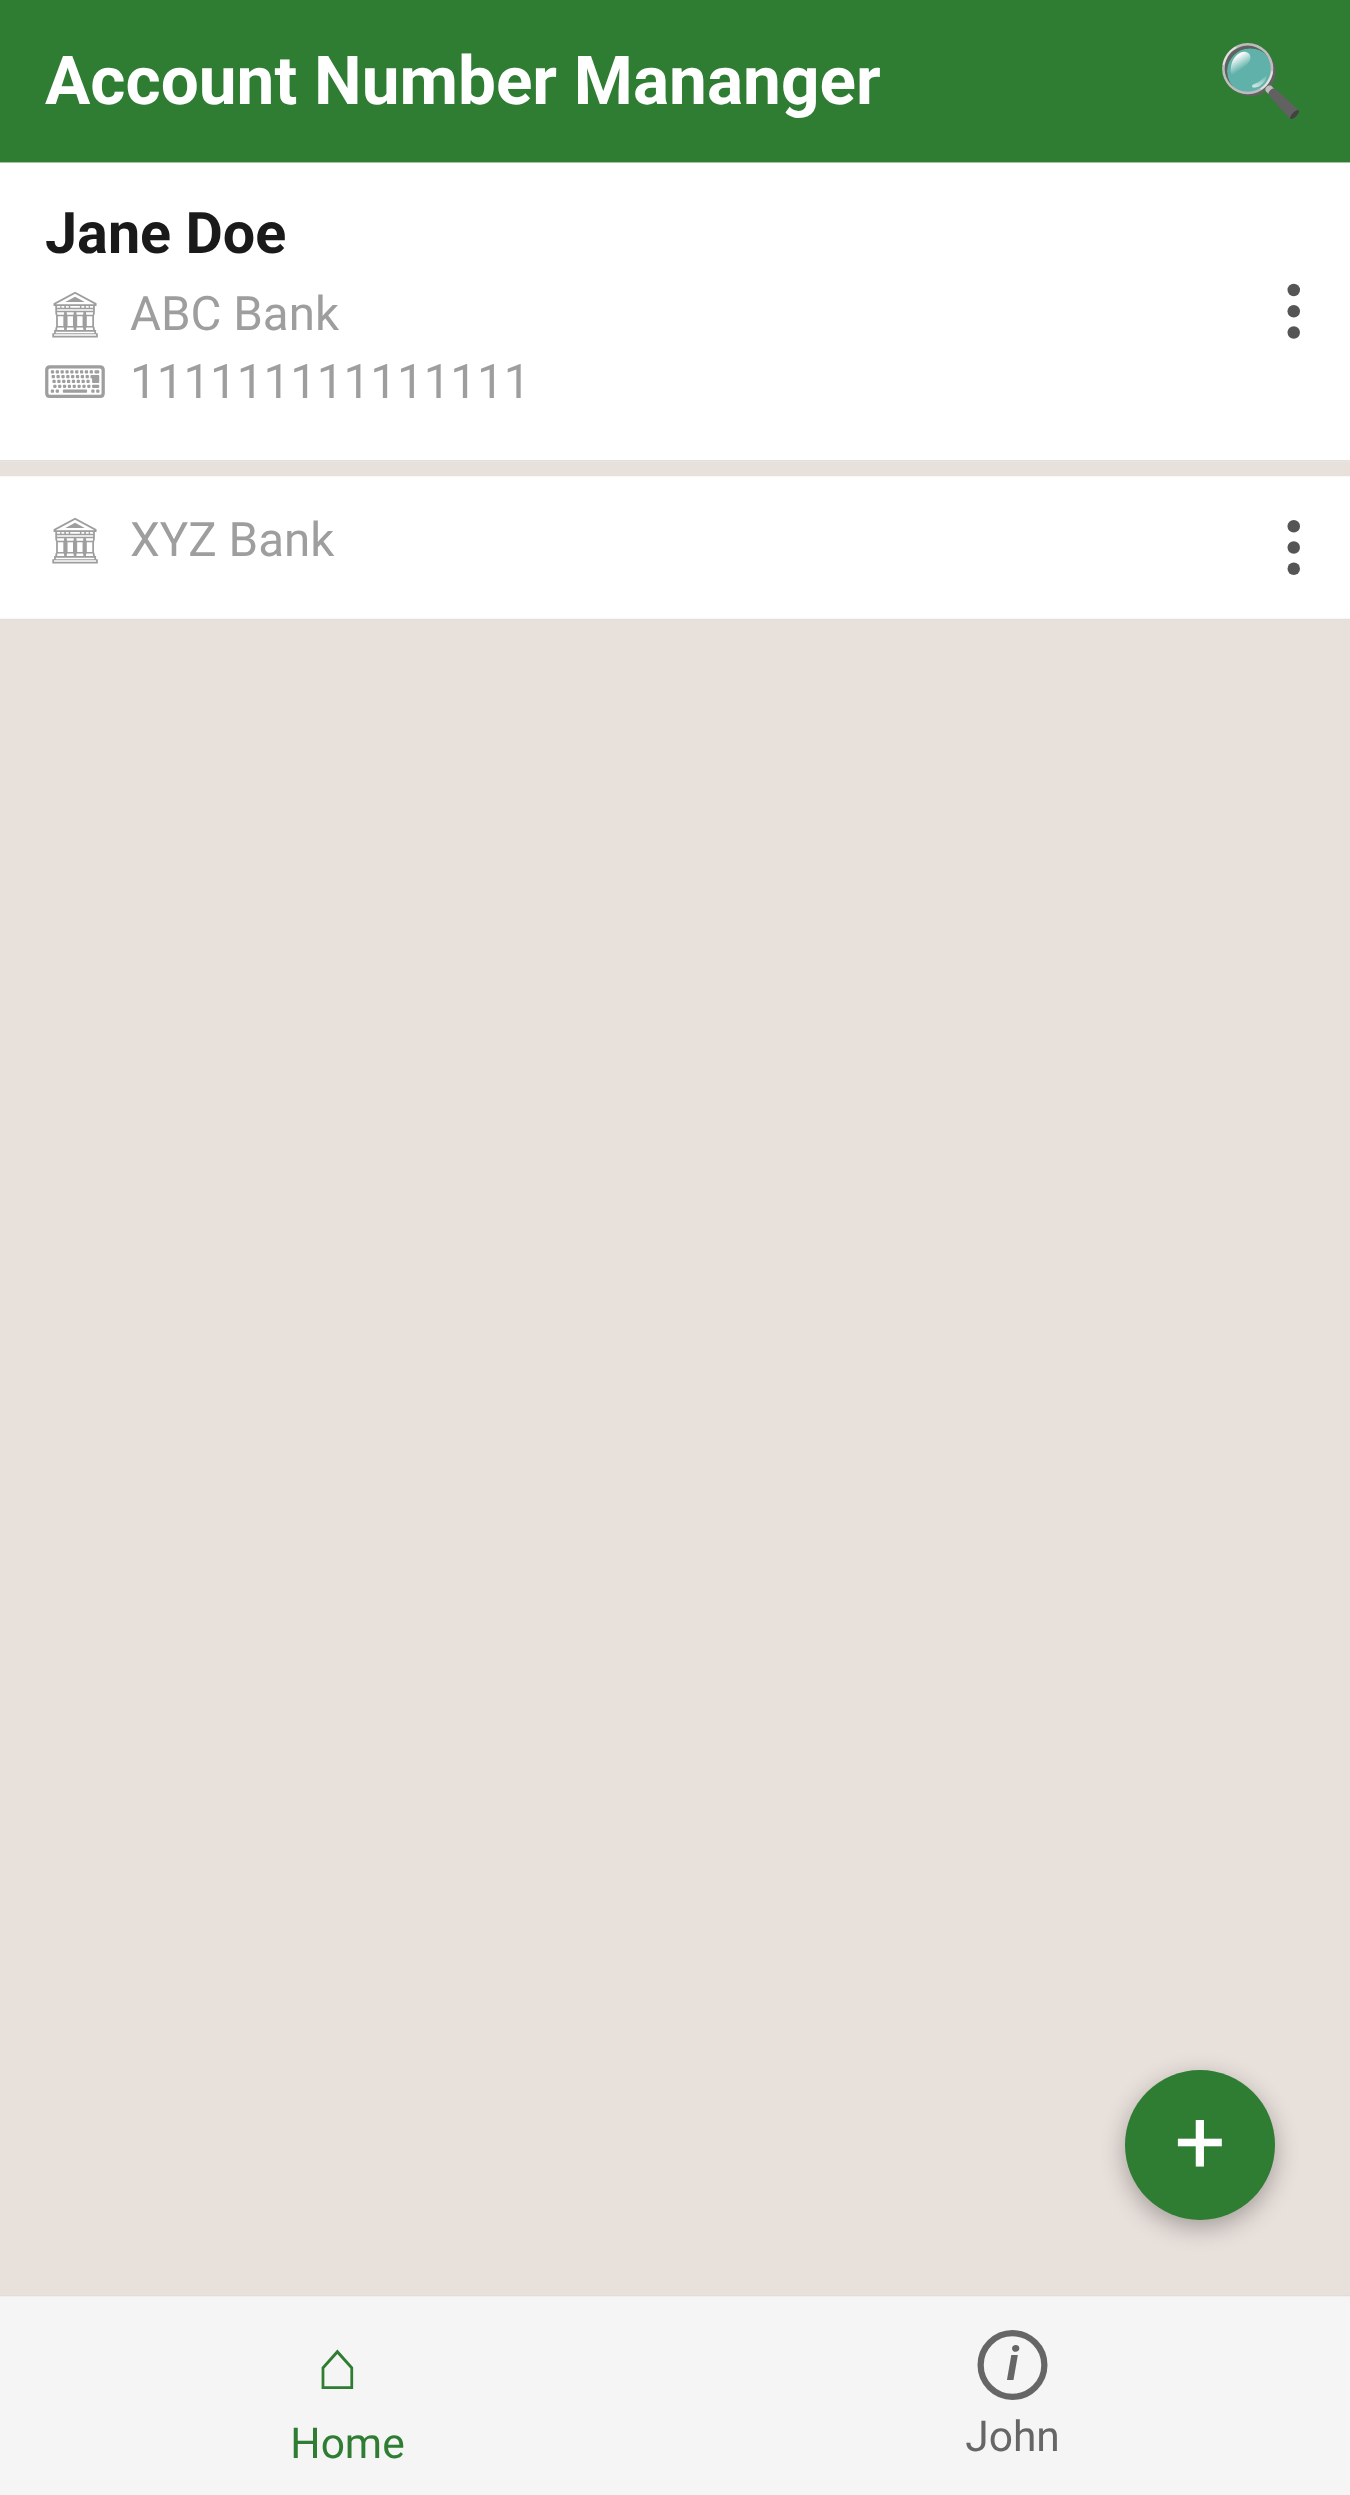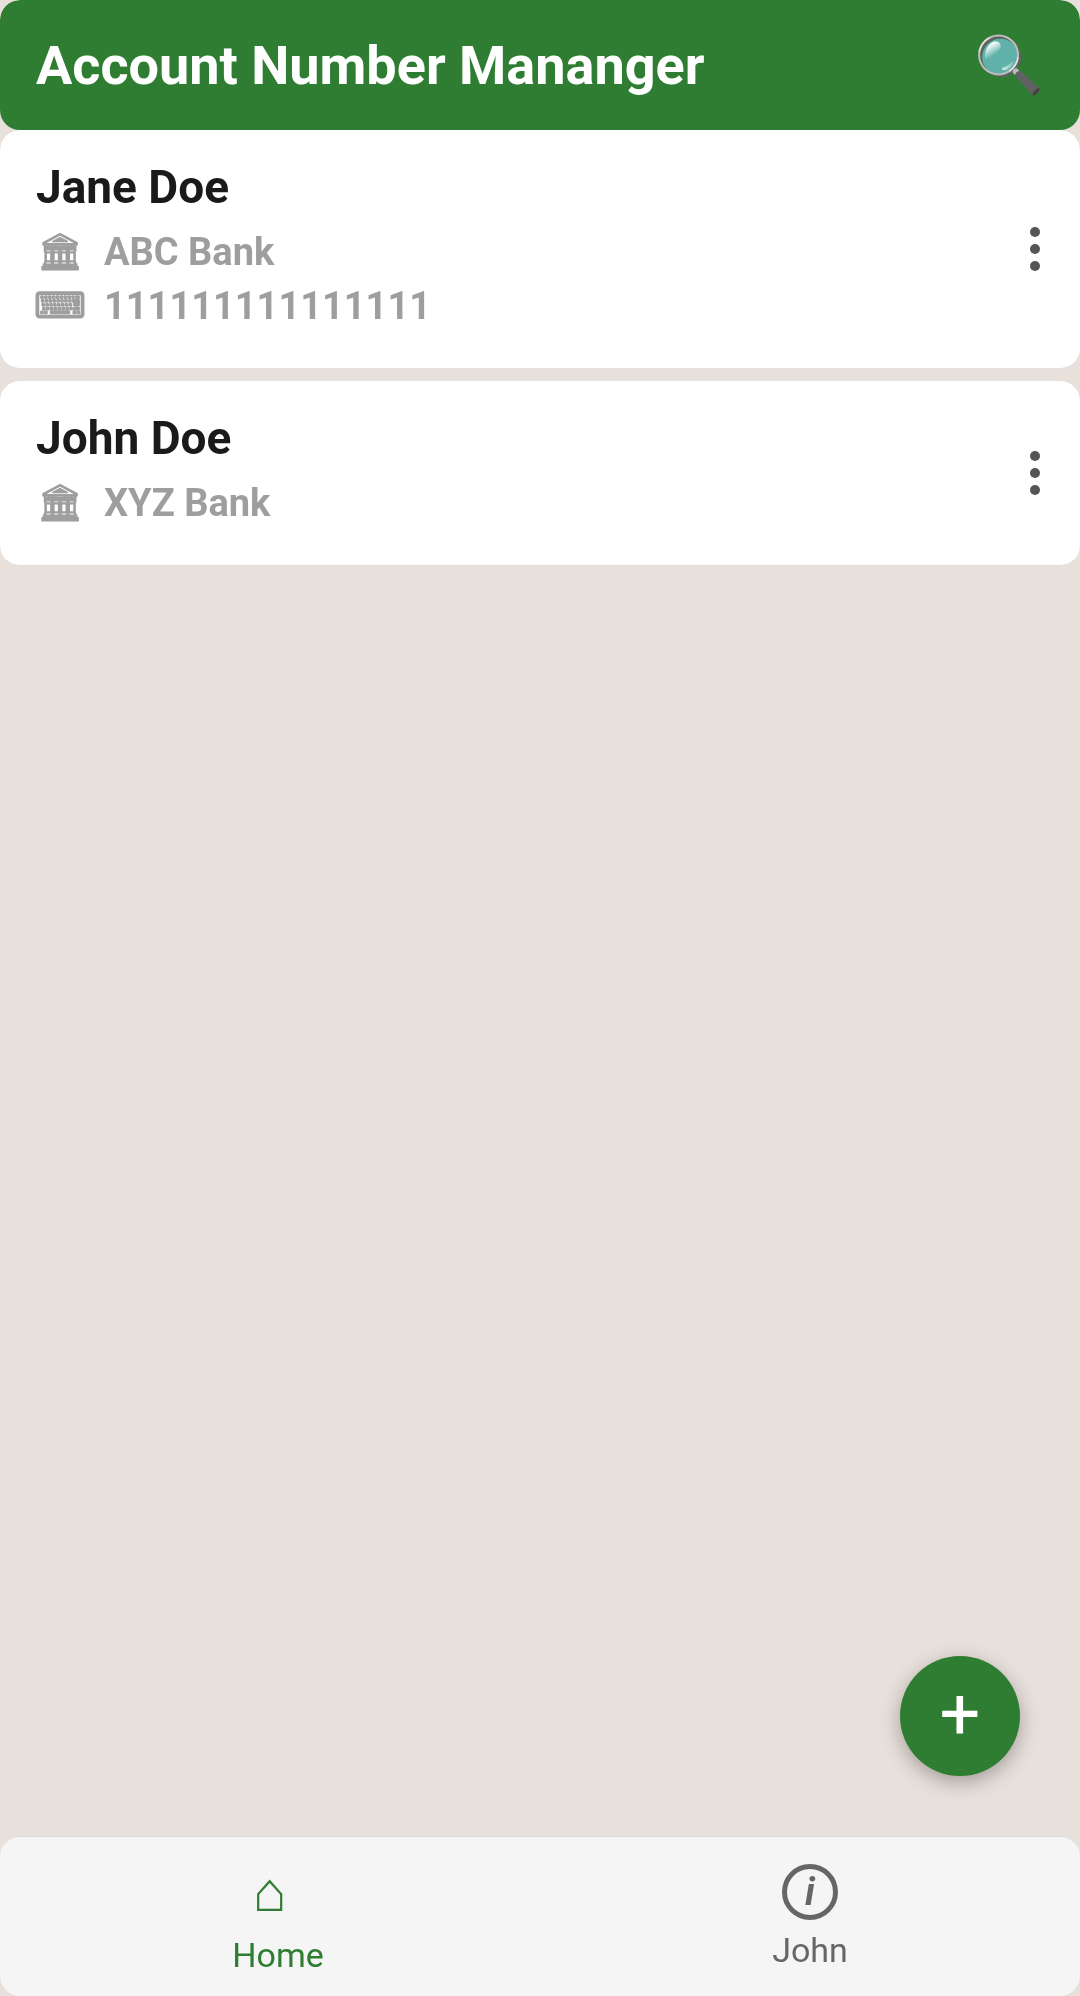--- a/index.html
+++ b/index.html
@@ -1,20 +1,19 @@
 <!DOCTYPE html>
 <html><head>
   <meta charset="utf-8">
   <meta name="viewport" content="width=device-width, initial-scale=1">
   <style>
     * {
       box-sizing: border-box;
       margin: 0;
       padding: 0;
-      border-radius: 20px;
     }
 
     body {
       width: 1080px;
       height: 1996px;
       font-family: 'Roboto', Arial, sans-serif;
       background-color: #e8e0db;
       display: flex;
       flex-direction: column;
       overflow: hidden;
@@ -68,21 +67,20 @@
       font-weight: bold;
       color: #1a1a1a;
       margin-bottom: 16px;
     }
 
     .account-detail {
       display: flex;
       align-items: center;
       gap: 20px;
       margin-bottom: 10px;
-      font-weight: bold;
     }
 
     .account-detail-icon {
       font-size: 38px;
       color: #9e9e9e;
       width: 48px;
       display: flex;
       align-items: center;
       justify-content: center;
     }
@@ -255,21 +253,20 @@
     <div class="more-button">
       <div class="three-dots">
         <span></span>
           <span></span>
           <span></span>
       </div>
     </div>
   </div>
 
   <div class="account-card">
-    <div class="account-name">John Doe</div>
     <div class="account-detail">
       <span class="account-detail-icon bank-icon"></span>
       <span class="account-detail-text">XYZ Bank</span>
     </div>
     <div class="more-button">
       <div class="three-dots">
         <span></span>
           <span></span>
           <span></span>
       </div>

